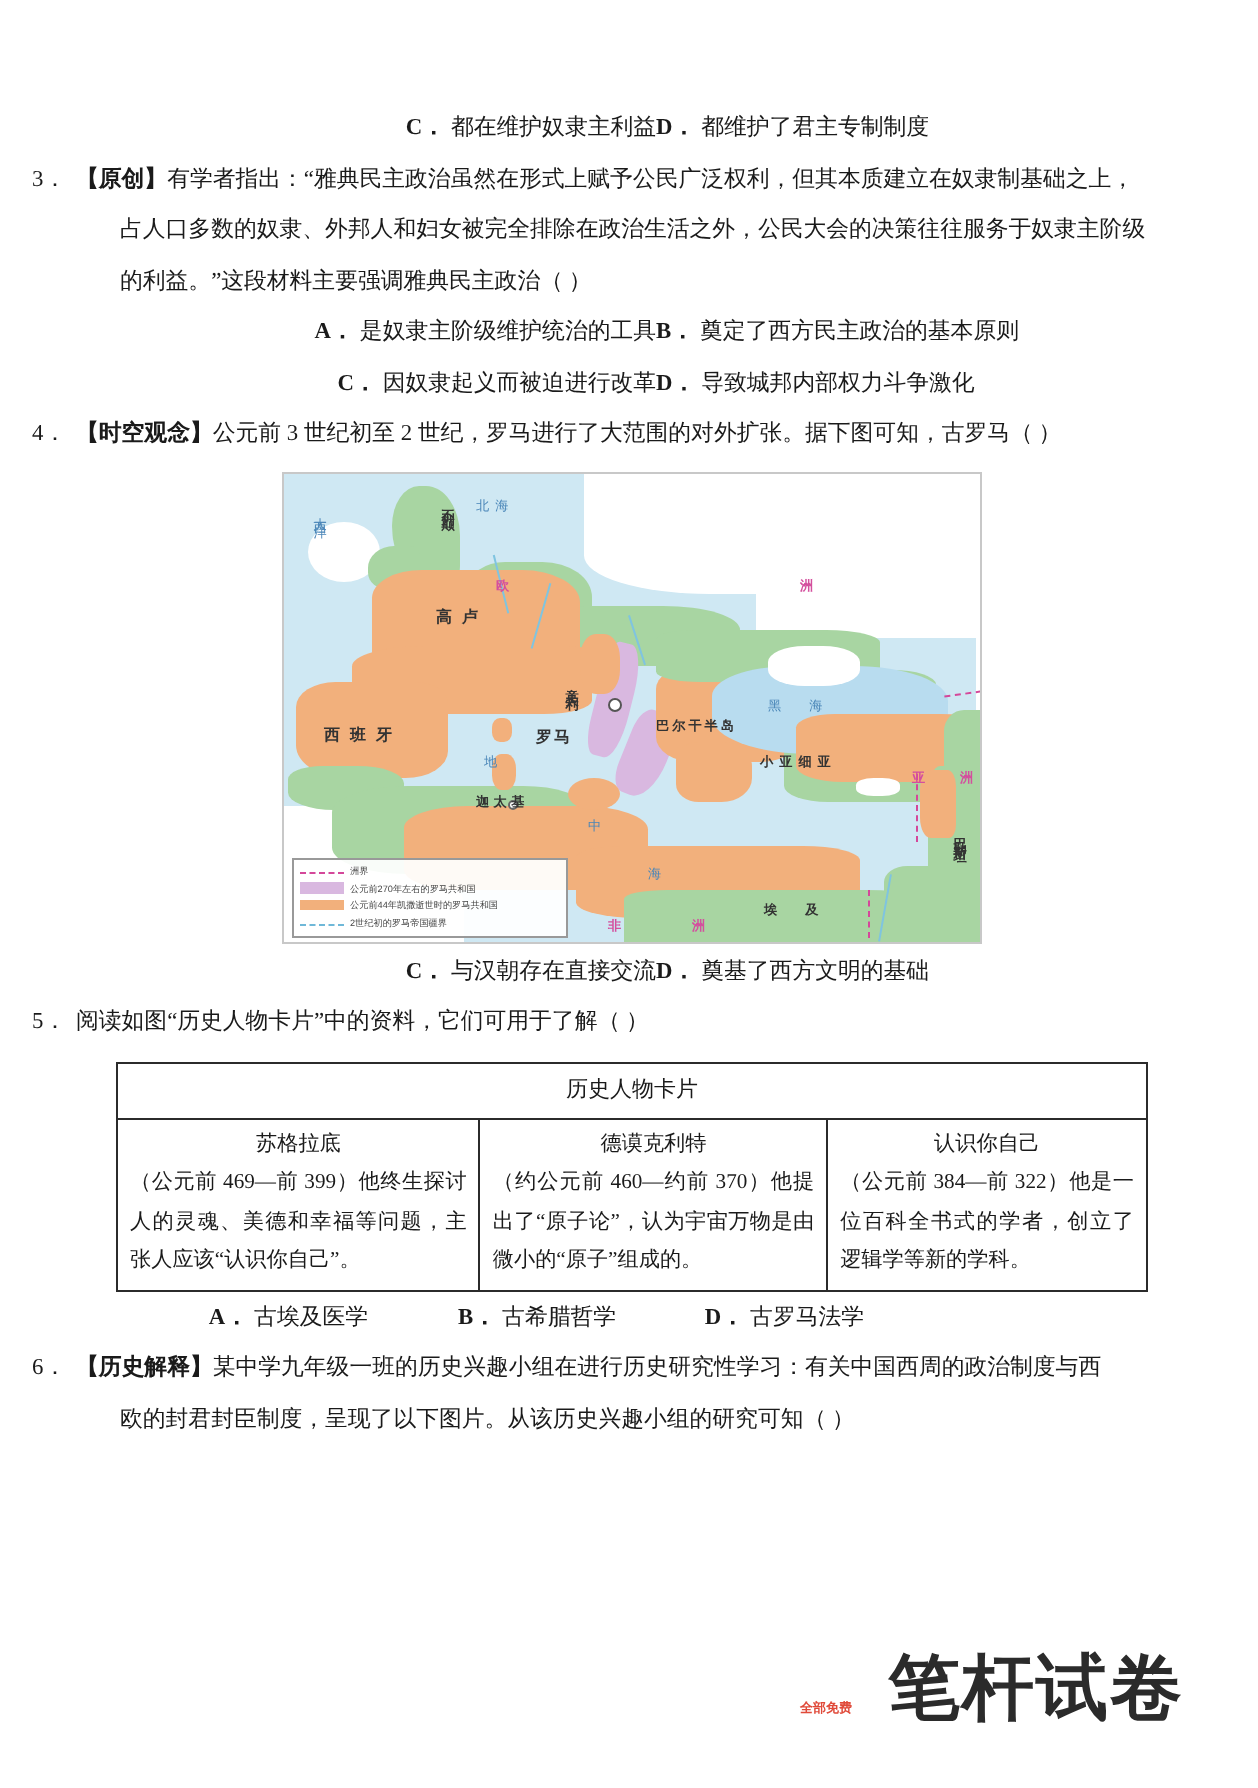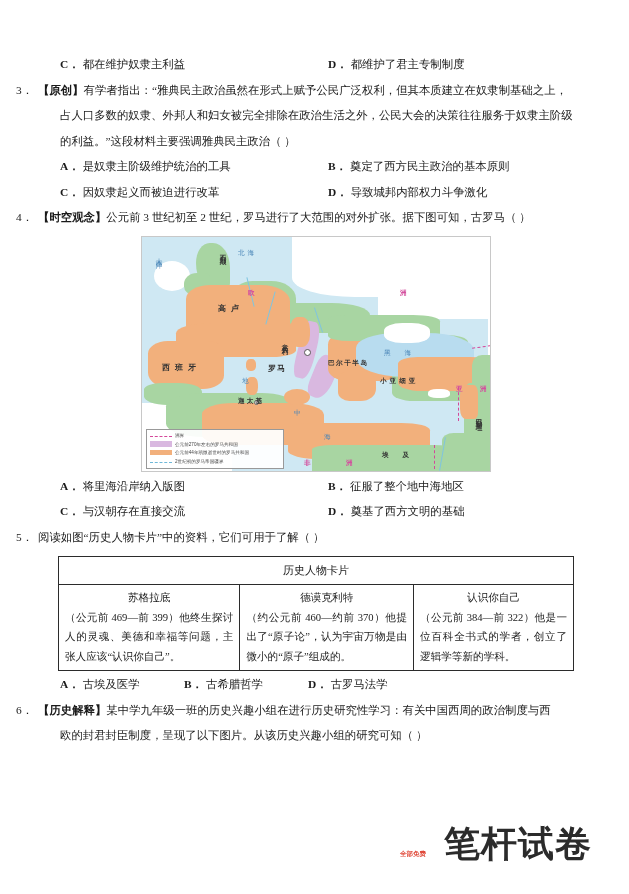--- a/index.html
+++ b/index.html
@@ -59,20 +59,21 @@
 
   
   .opts {
     display: flex;
     line-height: 25.5px;
     font-size: 11.4px;
     padding-left: 22px;
   }
   .opts .opt {
     white-space: nowrap;
+    text-align: right;
   }
   .opt-2 .opt:nth-child(1) { width: 268px; }
   .opt-4 .opt { width: 124px; }
   .opt-label {
     font-weight: bold;
     margin-right: 3px;
   }
 
   
   .map-wrap {
@@ -403,28 +404,20 @@
             <span class="legend-swatch dashdot"></span>
             <span class="legend-text">2世纪初的罗马帝国疆界</span>
           </div>
         </div>
 
       </div>
     </div>
 
     <div class="opts opt-2">
       <span class="opt">
-        <span class="opt-label">A．</span><span>将里海沿岸纳入版图</span>
-      </span>
-      <span class="opt">
-        <span class="opt-label">B．</span><span>征服了整个地中海地区</span>
-      </span>
-    </div>
-    <div class="opts opt-2">
-      <span class="opt">
         <span class="opt-label">C．</span><span>与汉朝存在直接交流</span>
       </span>
       <span class="opt">
         <span class="opt-label">D．</span><span>奠基了西方文明的基础</span>
       </span>
     </div>
 
     <div class="q-body q-stem">
       <span class="q-num">5．</span><span>阅读如图“历史人物卡片”中的资料，它们可用于了解（    ）</span>
     </div>

